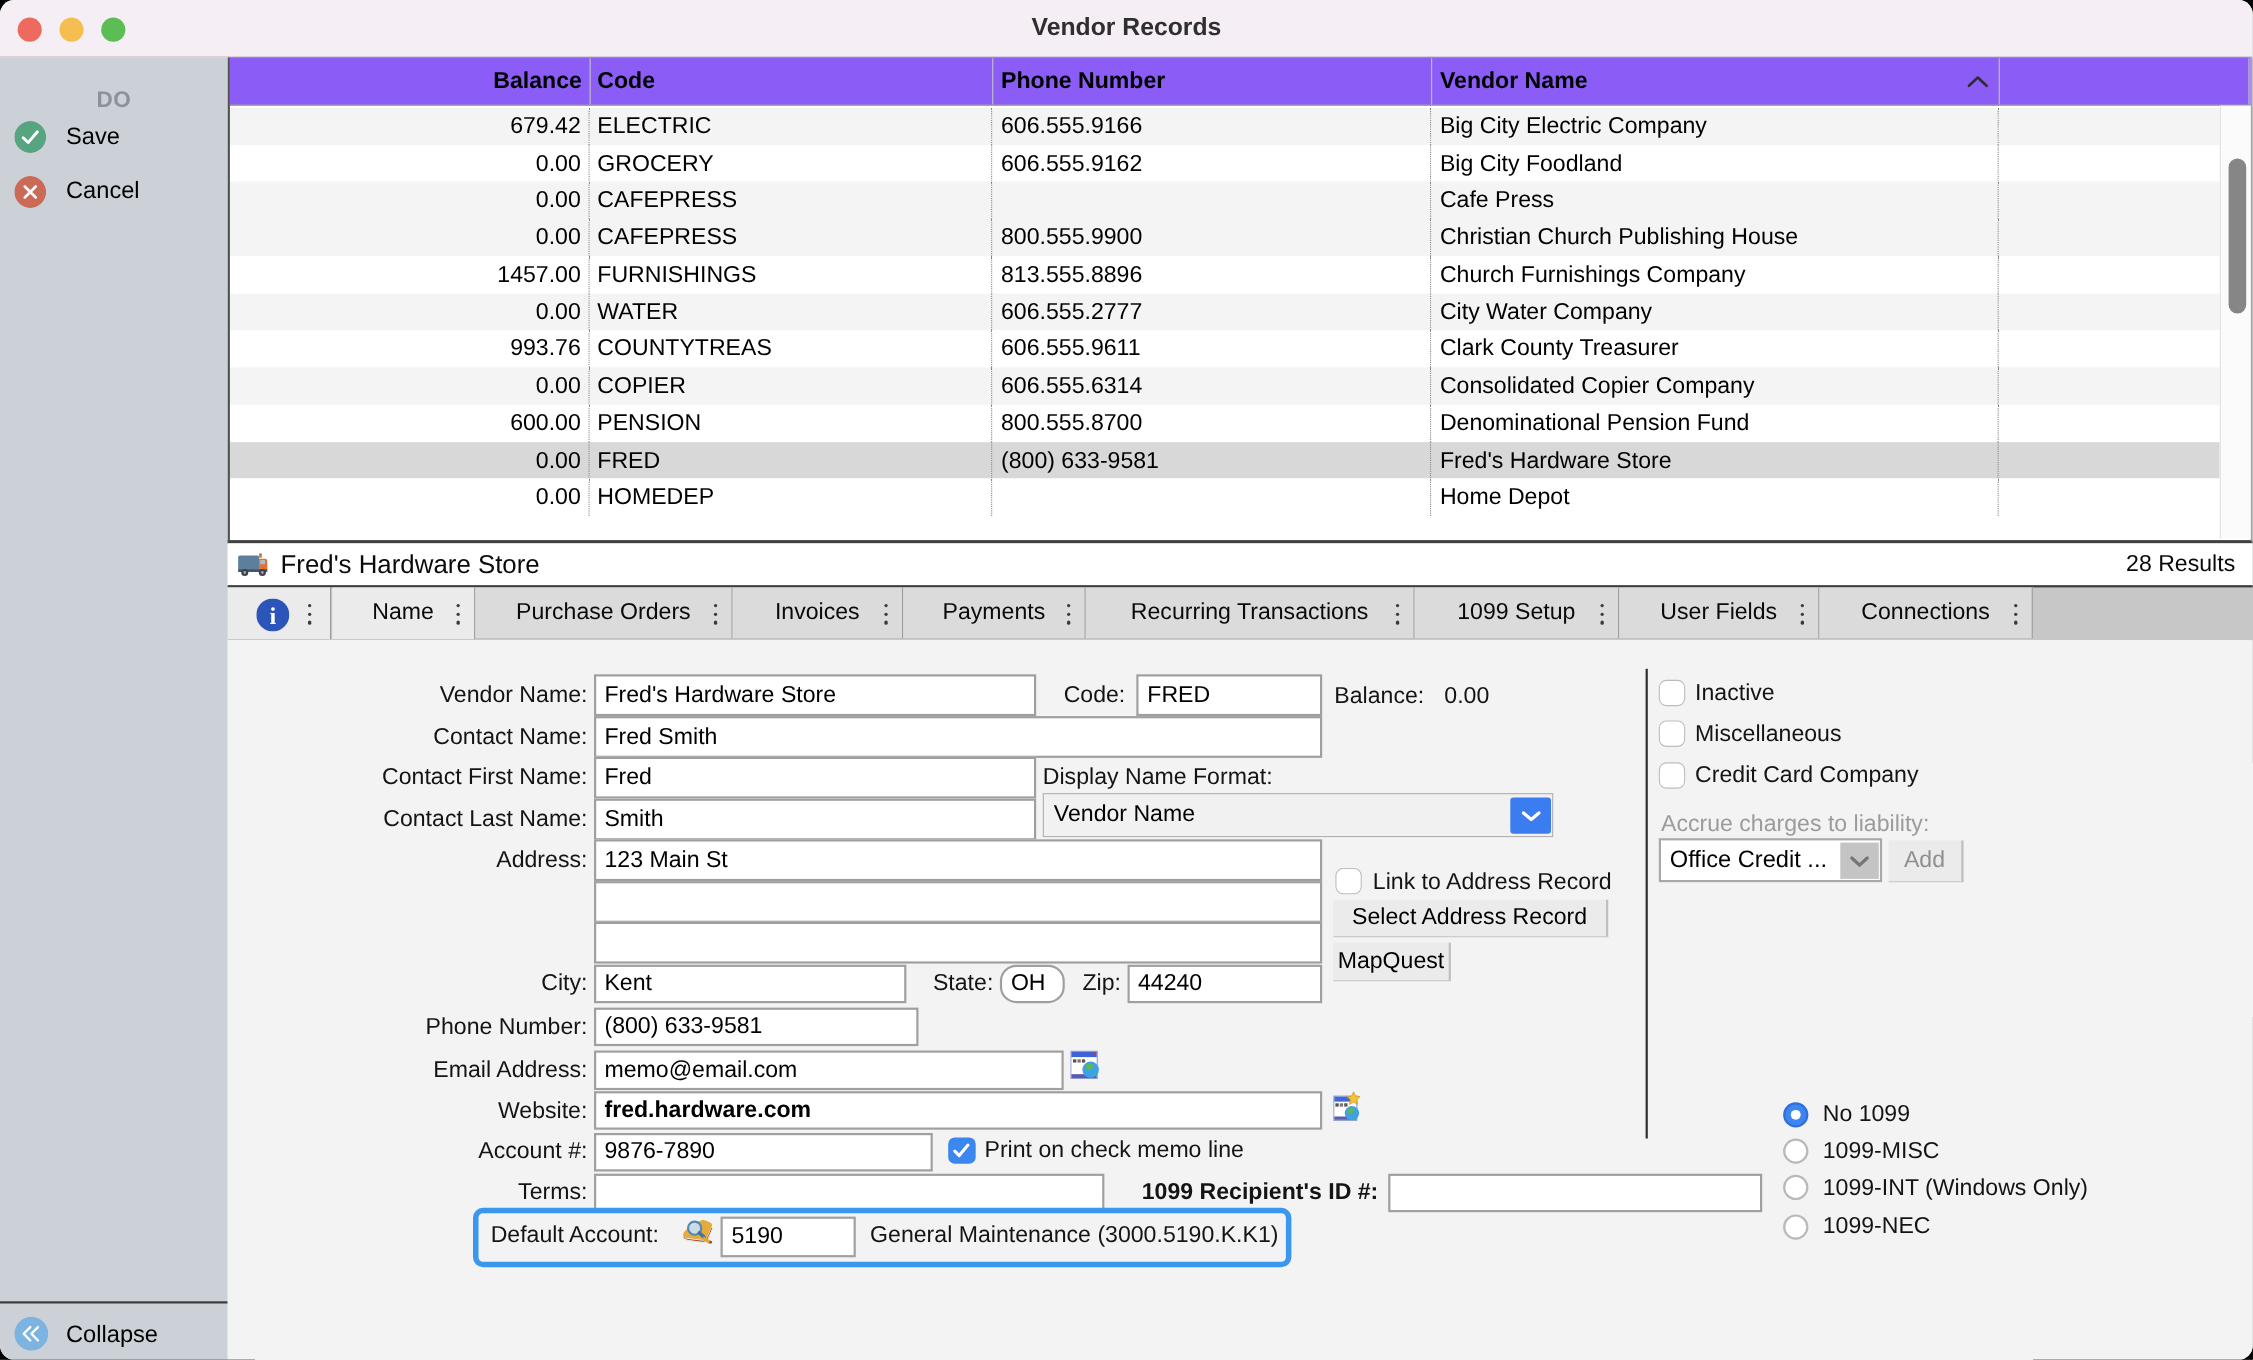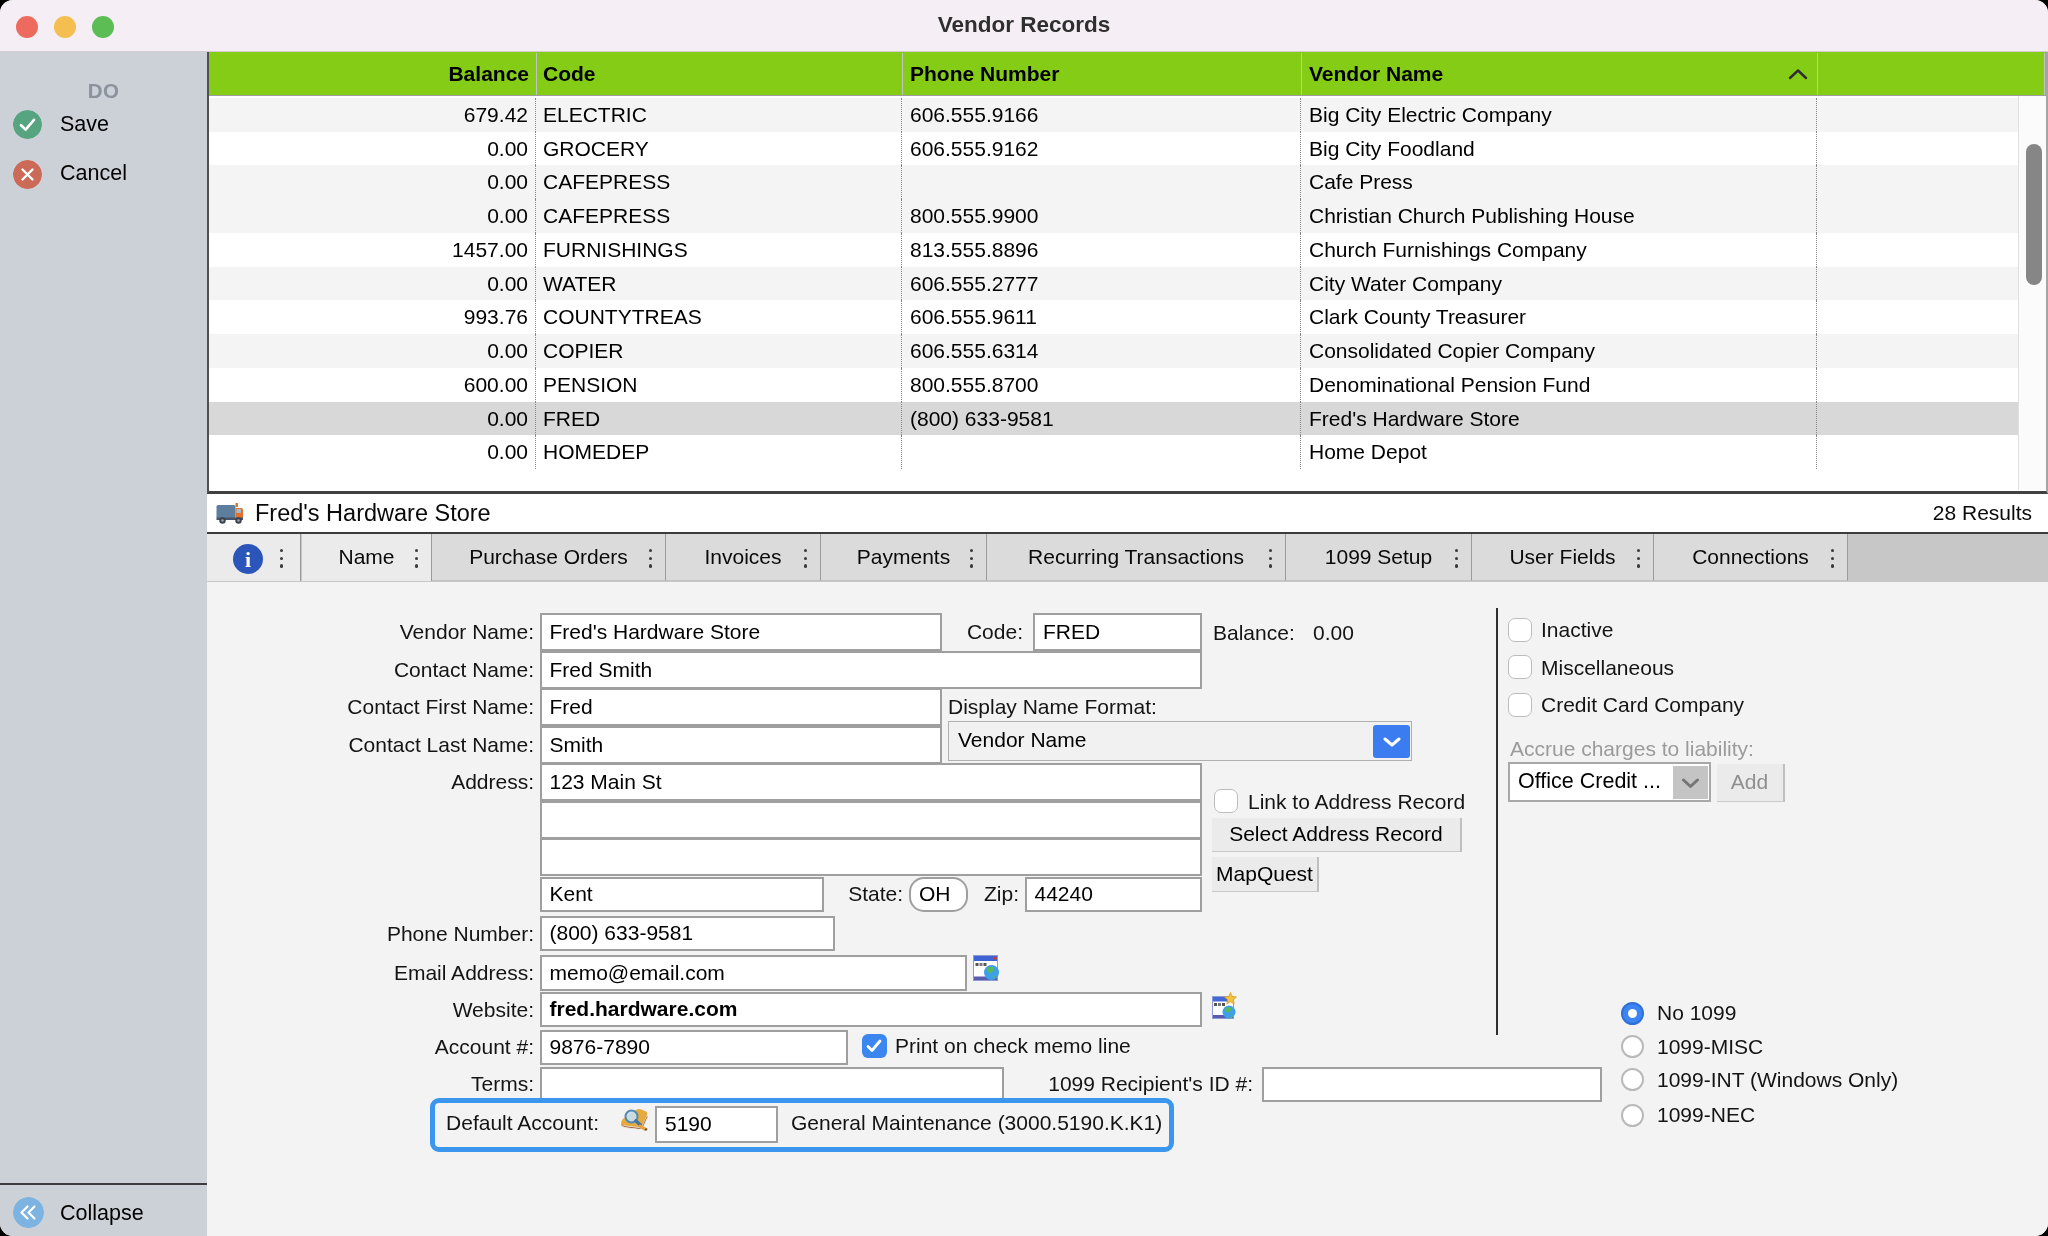--- a/index.html
+++ b/index.html
@@ -15,21 +15,21 @@
 
   
   #sb { position:absolute; left:0; top:52px; width:207px; height:1184px; background:#ccd1d8; }
   #sb .do { position:absolute; left:0; width:207px; text-align:center; font-size:20.5px; font-weight:bold; color:#8c929c; letter-spacing:0.5px; }
   .sbicon { position:absolute; left:13px; width:29px; height:29px; border-radius:50%; }
   .sblbl { position:absolute; left:60px; font-size:21.5px; color:#000; }
   #sb .hr { position:absolute; left:0; top:1131px; width:207px; height:2px; background:#3c3c3c; }
 
   
   #tbl { position:absolute; left:207px; top:52px; width:1841px; height:441.5px; background:#fff; border-left:2px solid #505050; border-bottom:3px solid #414141; border-right:2px solid #a5a5a5; }
-  #thead { position:absolute; left:0; top:0; width:1837px; height:44.3px; background:#84cc16; border-bottom:1.3px solid #9e9e9e; }
+  #thead { position:absolute; left:0; top:0; width:1837px; height:44.3px; background:#8b5cf6; border-bottom:1.3px solid #9e9e9e; }
   .th { position:absolute; top:0; height:43px; line-height:43px; font-size:21px; font-weight:bold; color:#000; }
   .hsep { position:absolute; top:1px; width:1px; height:42px; background:#c3c3c3; }
   #rows { position:absolute; left:0; top:45.8px; width:1809px; height:392.7px; overflow:hidden; }
   .row { position:relative; width:1809px; height:33.76px; }
   .row.odd { background:#f4f4f4; }
   .row.even { background:#ffffff; }
   .row.sel { background:#d8d8d8; }
   .c { position:absolute; top:0; height:100%; line-height:33.76px; font-size:21px; color:#000; white-space:nowrap; }
   .c1 { left:0; width:327px; text-align:right; padding-right:7px; border-right:1px dotted #878787; }
   .c2 { left:328px; width:365px; padding-left:6px; border-right:1px dotted #878787; }
@@ -250,29 +250,30 @@
         </div></div>
   </div>
 
   <div id="ct"></div>
 
   <div class="lbl" style="left:114px; top:619px;">Vendor Name:</div>
   <div class="lbl" style="left:114px; top:656.5px;">Contact Name:</div>
   <div class="lbl" style="left:114px; top:694px;">Contact First Name:</div>
   <div class="lbl" style="left:114px; top:731.5px;">Contact Last Name:</div>
   <div class="lbl" style="left:114px; top:769px;">Address:</div>
+  <div class="lbl" style="left:114px; top:880.5px;">City:</div>
   <div class="lbl" style="left:114px; top:920.5px;">Phone Number:</div>
   <div class="lbl" style="left:114px; top:960px;">Email Address:</div>
   <div class="lbl" style="left:114px; top:996.5px;">Website:</div>
   <div class="lbl" style="left:114px; top:1034px;">Account #:</div>
   <div class="lbl" style="left:114px; top:1071px;">Terms:</div>
   <div class="lbl" style="left:603px; top:619px;">Code:</div>
   <div class="lbl" style="left:483px; top:880.5px;">State:</div>
   <div class="lbl" style="left:599px; top:880.5px;">Zip:</div>
-  <div class="lbl" style="left:833px; top:1071px;">1099 Recipient's ID #:</div>
+  <div class="lbl" style="left:833px; top:1071px;font-weight:bold;">1099 Recipient's ID #:</div>
   <div class="lbl" style="left:179px; top:1110px;">Default Account:</div>
   <div class="llbl" style="left:1213px; top:620px;">Balance:</div>
   <div class="llbl" style="left:1313px; top:620px;">0.00</div>
   <div class="llbl" style="left:948px; top:694px;">Display Name Format:</div>
 
   <div class="inp" style="left:539.5px; top:613px; width:402px; height:38px;">Fred's Hardware Store</div>
   <div class="inp" style="left:1033px; top:613px; width:169px; height:38px;">FRED</div>
   <div class="inp" style="left:539.5px; top:650.5px; width:662px; height:38px;">Fred Smith</div>
   <div class="inp" style="left:539.5px; top:688px; width:402px; height:38px;">Fred</div>
   <div class="inp" style="left:539.5px; top:725.5px; width:402px; height:38px;">Smith</div>

